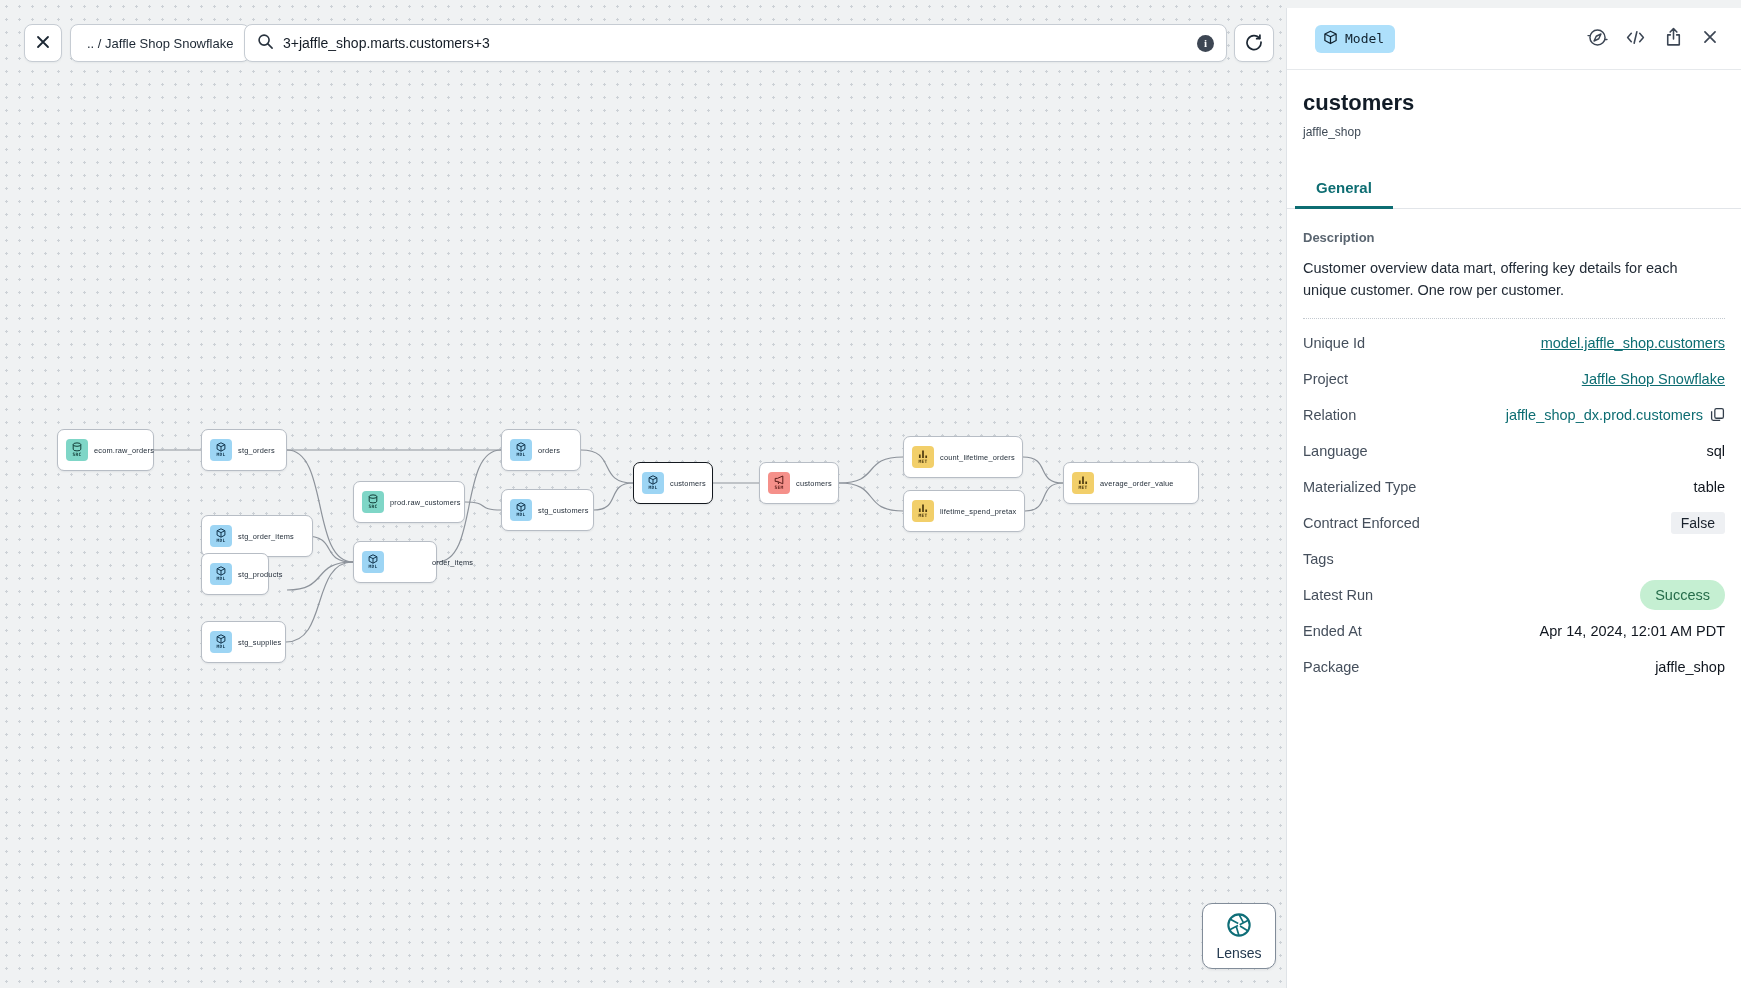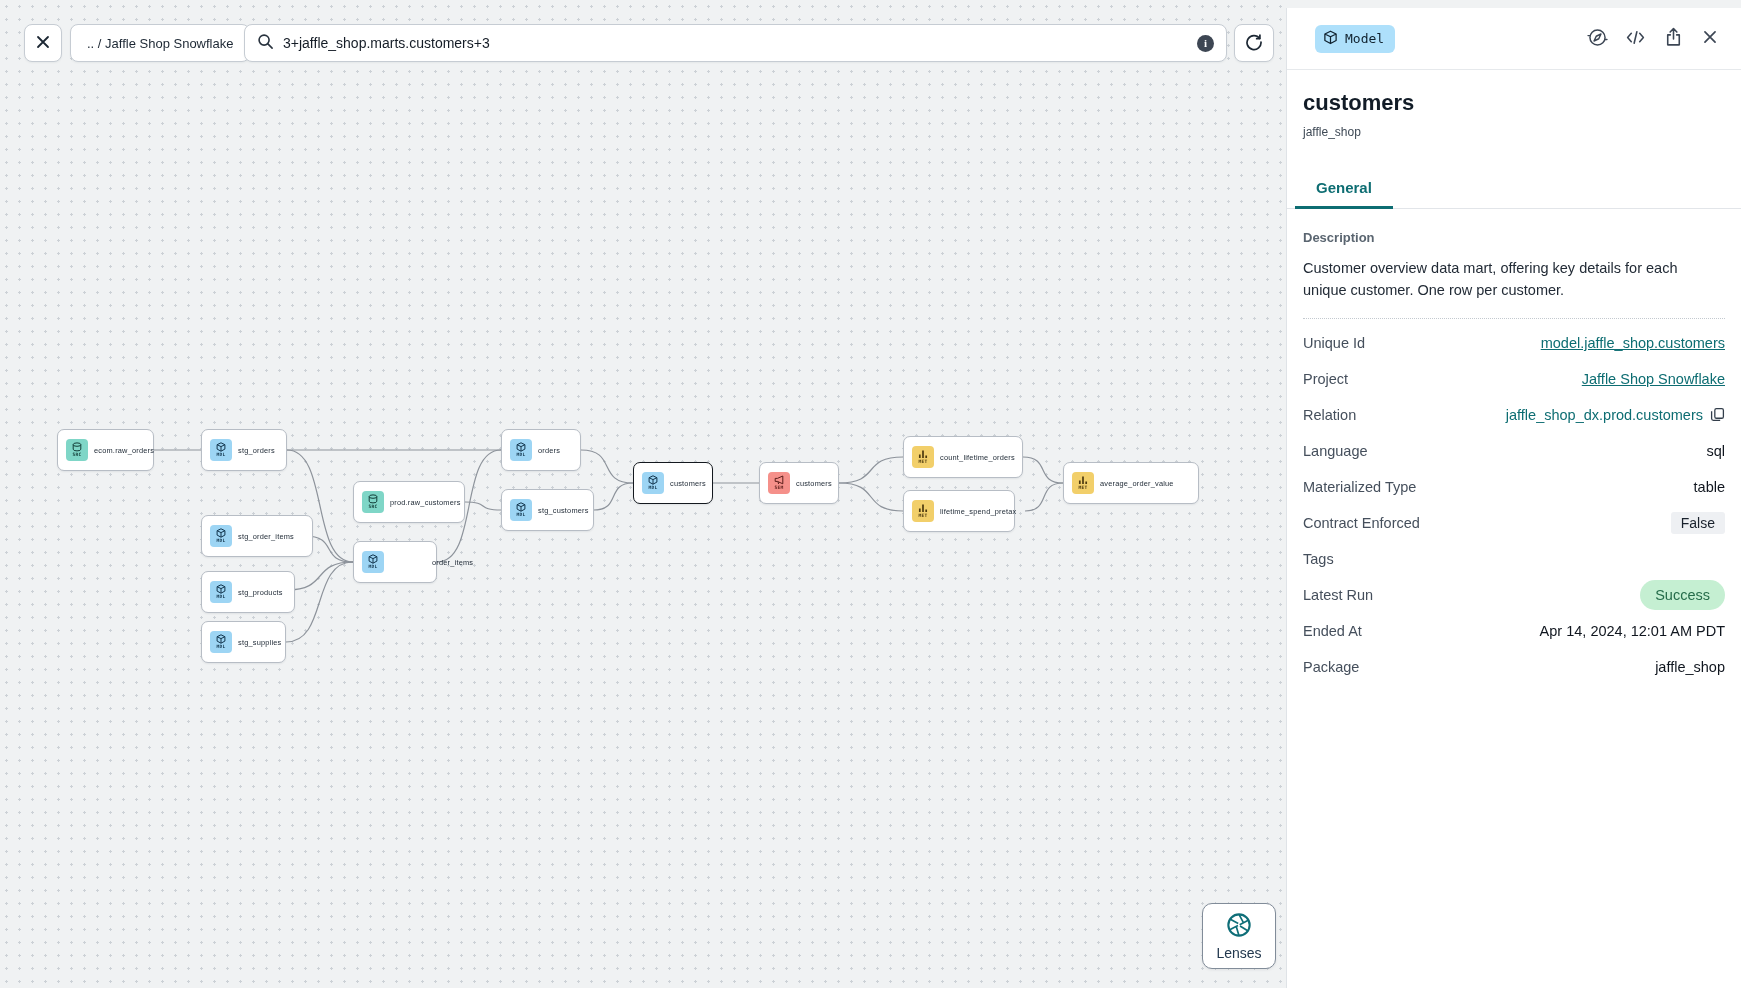--- a/index.html
+++ b/index.html
@@ -130,21 +130,21 @@
       </div>
       <div class="node" style="left: 201px; top: 515px; width: 112px;">
         <span class="node-icon" style="background: rgb(157, 213, 244);">
           <svg width="10" height="10" viewBox="0 0 10 10" fill="none" stroke="#12354d" stroke-width="1" stroke-linejoin="round">
             <path d="M5 .8 L8.9 2.7 V7.1 L5 9.2 L1.1 7.1 V2.7 Z M1.1 2.7 L5 4.6 L8.9 2.7 M5 4.6 V9.2"></path>
           </svg>
           <span class="node-kind" style="color:#12354d">MDL</span>
         </span>
         <span class="node-label">stg_order_items</span>
       </div>
-      <div class="node" style="left: 201px; top: 571px; width: 94px;">
+      <div class="node" style="left: 201px; top: 553px; width: 68px;">
         <span class="node-icon" style="background: rgb(157, 213, 244);">
           <svg width="10" height="10" viewBox="0 0 10 10" fill="none" stroke="#12354d" stroke-width="1" stroke-linejoin="round">
             <path d="M5 .8 L8.9 2.7 V7.1 L5 9.2 L1.1 7.1 V2.7 Z M1.1 2.7 L5 4.6 L8.9 2.7 M5 4.6 V9.2"></path>
           </svg>
           <span class="node-kind" style="color:#12354d">MDL</span>
         </span>
         <span class="node-label">stg_products</span>
       </div>
       <div class="node" style="left: 201px; top: 621px; width: 85px;">
         <span class="node-icon" style="background: rgb(157, 213, 244);">
@@ -212,21 +212,21 @@
       </div>
       <div class="node" style="left: 903px; top: 436px; width: 120px;">
         <span class="node-icon" style="background: rgb(242, 207, 106);">
           <svg width="10" height="10" viewBox="0 0 10 10" fill="none" stroke="#4d3a10" stroke-width="1" stroke-linejoin="round">
             <path d="M1.8 9 V5.4 M5 9 V1.6 M8.2 9 V6.6" stroke-width="1.7"></path>
           </svg>
           <span class="node-kind" style="color:#4d3a10">MET</span>
         </span>
         <span class="node-label">count_lifetime_orders</span>
       </div>
-      <div class="node" style="left: 903px; top: 490px; width: 112px;">
+      <div class="node" style="left: 903px; top: 490px; width: 122px;">
         <span class="node-icon" style="background: rgb(242, 207, 106);">
           <svg width="10" height="10" viewBox="0 0 10 10" fill="none" stroke="#4d3a10" stroke-width="1" stroke-linejoin="round">
             <path d="M1.8 9 V5.4 M5 9 V1.6 M8.2 9 V6.6" stroke-width="1.7"></path>
           </svg>
           <span class="node-kind" style="color:#4d3a10">MET</span>
         </span>
         <span class="node-label">lifetime_spend_pretax</span>
       </div>
       <div class="node" style="left: 1063px; top: 462px; width: 136px;">
         <span class="node-icon" style="background: rgb(242, 207, 106);">

